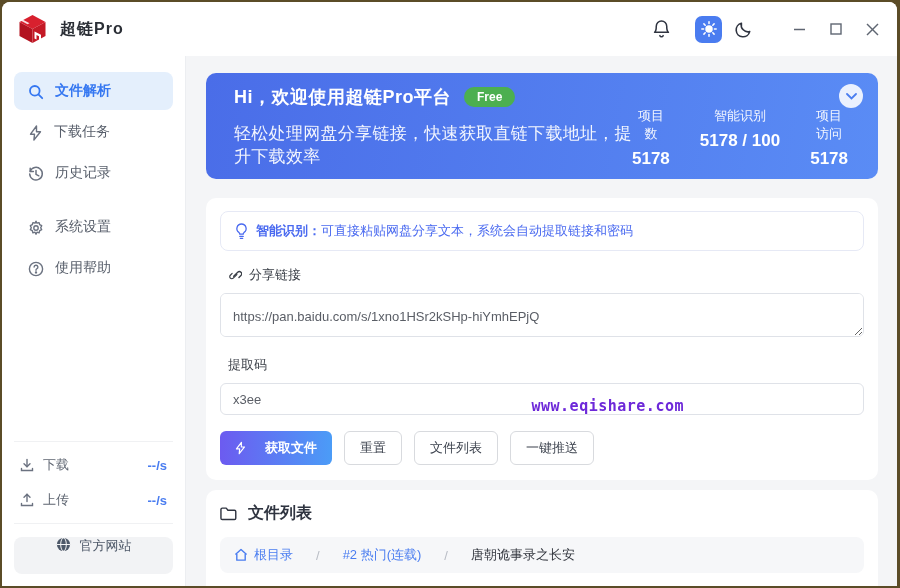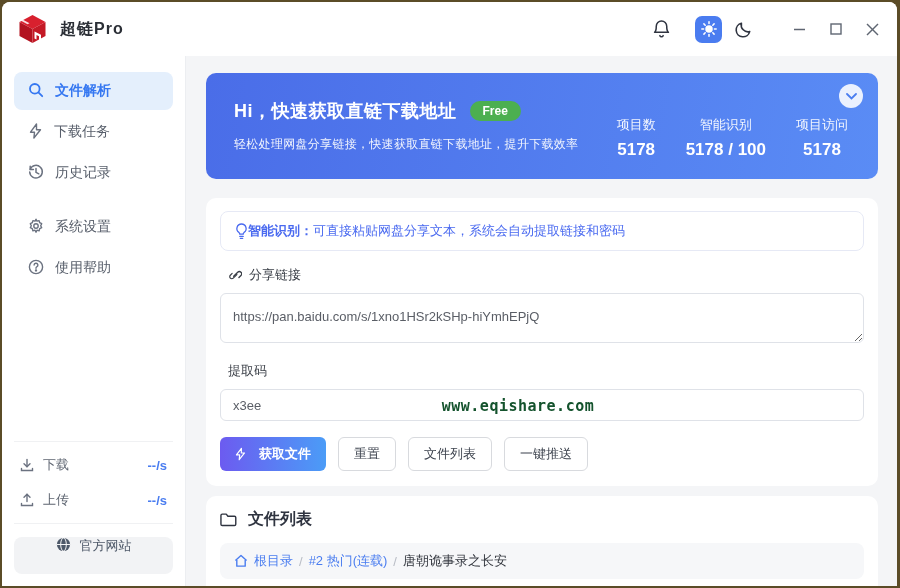--- a/index.html
+++ b/index.html
@@ -18,21 +18,21 @@
   .bell-btn { margin-right:24px; }
   .theme-group { display:flex; align-items:center; gap:12px; margin-right:40px; }
   .sun-btn { width:27px; height:27px; border-radius:7px; background:#4a7cf0; }
   .win-controls { display:flex; align-items:center; gap:24px; }
   .win-controls .icon-btn { color:#5f6672; }
 
   
   .content { flex:1; display:flex; min-height:0; }
   .sidebar { width:184px; flex:0 0 184px; background:#fff; border-right:1px solid #ecEEf1; border-right:1px solid #eceef1;
              display:flex; flex-direction:column; padding:16px 12px 12px; }
-  .nav-item { display:flex; align-items:flex-start; gap:11px; padding:10px 14px; border-radius:8px;
+  .nav-item { display:flex; align-items:flex-end; gap:11px; padding:10px 14px; border-radius:8px;
               font-size:14px; color:#585f6b; margin-bottom:3px; cursor:pointer; }
   .nav-item.active { background:#e4effc; color:#3577f1; font-weight:600; }
   .nav-gap { height:13px; }
   .sb-spacer { flex:1; }
   .speed-box { border-top:1px solid #f0f1f3; padding:14px 6px 6px; }
   .speed-row { display:flex; align-items:center; margin-bottom:17px; font-size:13px; color:#5f6672; }
   .speed-row .sp-label { margin-left:9px; }
   .speed-row .sp-value { margin-left:auto; color:#4a7df0; font-weight:700; }
   .site-box { border-top:1px solid #f0f1f3; padding-top:13px; }
   .site-btn { width:100%; height:37px; background:#f2f3f5; border:none; border-radius:8px;
@@ -43,53 +43,53 @@
 
   
   .banner { position:relative; height:106px; flex:0 0 106px; border-radius:10px; color:#fff;
             background:linear-gradient(100deg,#4a6de8 0%,#5a8cf5 100%);
             display:flex; align-items:center; padding:0 26px 0 28px; }
   .banner-left { }
   .banner-title-row { display:flex; align-items:center; gap:13px; }
   .banner-title { font-size:18px; font-weight:700; letter-spacing:0.5px; }
   .free-badge { background:#4caf50; color:#fff; font-size:12px; font-weight:700;
                 padding:3px 13px; border-radius:999px; }
-  .banner-sub { margin-top:13px; font-size:12px; color:rgba(255,255,255,0.93); letter-spacing:0.3px; }
+  .banner-sub { margin-top:13px; font-size:17px; color:rgba(255,255,255,0.93); letter-spacing:0.3px; }
   .banner-stats { margin-left:auto; display:flex; gap:30px; text-align:center; margin-top:24px; padding-right:4px; }
   .stat-label { font-size:13px; color:rgba(255,255,255,0.92); }
   .stat-value { margin-top:6px; font-size:17px; font-weight:700; white-space:nowrap; }
   .collapse-btn { position:absolute; top:11px; right:15px; width:24px; height:24px; border-radius:50%;
                   background:rgba(255,255,255,0.88); border:none; cursor:pointer;
                   display:flex; align-items:center; justify-content:center; }
 
   
   .form-card { position:relative; margin-top:19px; background:#fff; border-radius:10px; padding:13px 14px 15px; flex:0 0 auto; }
-  .tip-box { border:1px solid #e6e9f5; border-radius:8px; padding:10px 14px; display:flex; align-items:center; gap:0;
+  .tip-box { border:1px solid #e6e9f5; border-radius:8px; padding:10px 14px; display:flex; align-items:center; gap:8px;
              font-size:13px; color:#4a6af0;text-align:right; }
   .tip-bold { font-weight:700; }
   .field-label { margin:15px 8px 9px; display:flex; align-items:center; gap:7px; font-size:13px; color:#3a3f47; }
-  .share-textarea { width:100%; height:50px; border:1px solid #dfe2e8; border-radius:6px; resize:vertical;
+  .share-textarea { width:100%; height:44px; border:1px solid #dfe2e8; border-radius:6px; resize:vertical;
                     padding:14px 12px; font-size:13px; color:#5a5e66; font-family:"Liberation Sans","DejaVu Sans",sans-serif;
                     line-height:1.4; outline:none; }
   .code-input { width:100%; height:32px; border:1px solid #dfe2e8; border-radius:6px; padding:4px 12px;
                 font-size:13px; color:#5a5e66; font-family:inherit; outline:none; }
   .btn-row { margin-top:16px; display:flex; gap:12px; }
   .btn { border-radius:6px; font-size:13px; padding:7px 15px; cursor:pointer; font-family:inherit;
-         display:flex; align-items:center; gap:13px; }
+         display:flex; align-items:center; gap:19px; }
   .btn-primary { border:none; color:#fff; background:linear-gradient(90deg,#6c5bf0 0%,#4b9cf7 100%); font-weight:600; }
   .btn-plain { background:#fff; border:1px solid #d8dade; color:#3f4550; }
-  .watermark { position:absolute; top:199px; left:152px; width:320px; text-align:center;
+  .watermark { position:absolute; top:199px; left:158px; width:320px; text-align:right;
                font-family:"DejaVu Sans Mono",monospace; font-weight:700; font-size:15px;
-               color:#14532d; letter-spacing:0.5px; pointer-events:none; }
+               color:#6d28d9; letter-spacing:0.5px; pointer-events:none; }
 
   
   .file-card { margin-top:10px; background:#fff; border-radius:10px 10px 0 0; padding:13px 14px; flex:1; min-height:0; }
   .file-header { display:flex; align-items:center; gap:11px; font-size:16px; font-weight:700; color:#2f3440; }
   .breadcrumb { margin-top:13px; background:#f6f7f9; border-radius:8px; padding:9px 14px;
-                display:flex; align-items:center; gap:6px; font-size:13px; }
+                display:flex; align-items:center; gap:23px; font-size:13px; }
   .bc-link { color:#4a7df0; cursor:pointer; display:flex; align-items:center; gap:6px; }
   .bc-sep { color:#b8bcc4; }
   .bc-current { color:#33373f; }
   .table-header { margin-top:15px; border-top:1px solid #eef0f2; padding:13px 0 6px 12px;
                   display:flex; align-items:center; font-size:13px; font-weight:700; color:#2f3440; }
 
   svg { display:block; }
 </style>
 </head>
 <body>
@@ -228,21 +228,21 @@
           <span>官方网站</span>
         </button>
       </div>
     </div>
 
     <div class="main">
 
       <div class="banner">
         <div class="banner-left">
           <div class="banner-title-row">
-            <span class="banner-title">Hi，快速获取直链下载地址</span>
+            <span class="banner-title">Hi，欢迎使用超链Pro平台</span>
             <span class="free-badge">Free</span>
           </div>
           <div class="banner-sub">轻松处理网盘分享链接，快速获取直链下载地址，提升下载效率</div>
         </div>
         <div class="banner-stats">
           <div class="stat">
             <div class="stat-label">项目数</div>
             <div class="stat-value">5178</div>
           </div>
           <div class="stat">

